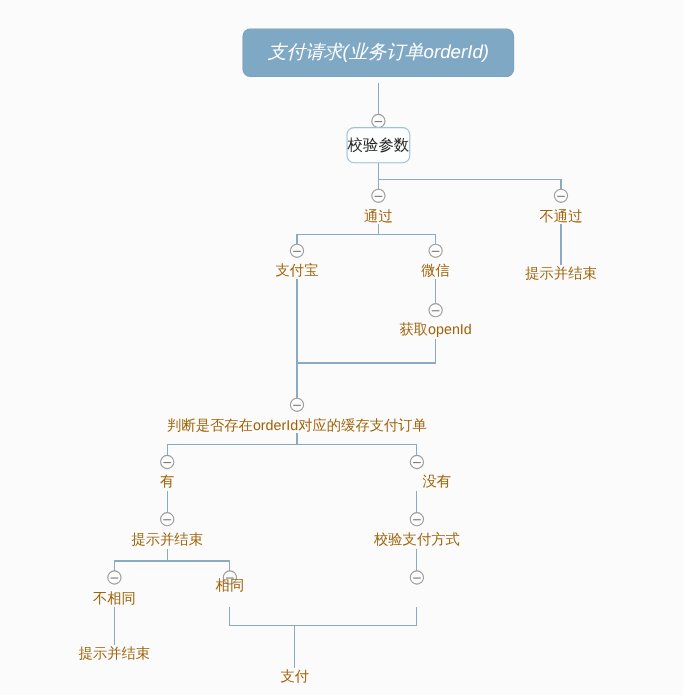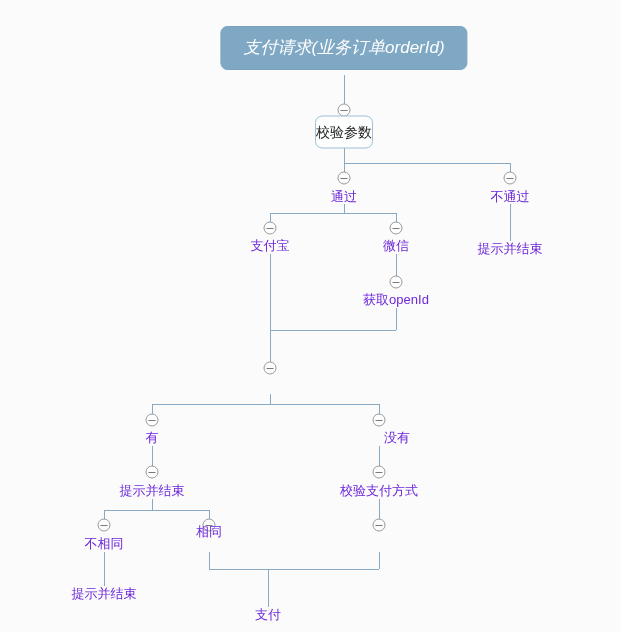--- a/index.html
+++ b/index.html
@@ -22,21 +22,21 @@
     position: absolute;
     left: 0;
     top: 0;
     width: 621px;
     height: 632px;
     pointer-events: none;
   }
   .node {
     position: absolute;
     white-space: nowrap;
-    color: #6d28d9;
+    color: #a16207;
     font-size: 13px;
     line-height: 16px;
     transform: translate(-50%, -50%);
     text-align: center;
   }
   .node.root {
     background: #7fa8c4;
     color: #ffffff;
     font-size: 17px;
     line-height: 20px;
@@ -127,20 +127,21 @@
   <div class="toggle" style="left:379px;top:525px"></div>
 
   <div class="node root" style="left:344px;top:48px">支付请求(业务订单orderId)</div>
   <div class="node boxed" style="left:344px;top:132px">校验参数</div>
   <div class="node" style="left:344px;top:197px">通过</div>
   <div class="node" style="left:510px;top:197px">不通过</div>
   <div class="node" style="left:510px;top:249px">提示并结束</div>
   <div class="node" style="left:270px;top:246px">支付宝</div>
   <div class="node" style="left:396px;top:246px">微信</div>
   <div class="node" style="left:396px;top:300px">获取openId</div>
+  <div class="node" style="left:270px;top:387px">判断是否存在orderId对应的缓存支付订单</div>
   <div class="node" style="left:152px;top:438px">有</div>
   <div class="node" style="left:397px;top:438px">没有</div>
   <div class="node" style="left:152px;top:491px">提示并结束</div>
   <div class="node" style="left:379px;top:491px">校验支付方式</div>
   <div class="node" style="left:104px;top:544px">不相同</div>
   <div class="node" style="left:209px;top:532px">相同</div>
   <div class="node" style="left:104px;top:594px">提示并结束</div>
   <div class="node" style="left:268px;top:615px">支付</div>
 
 </div>

